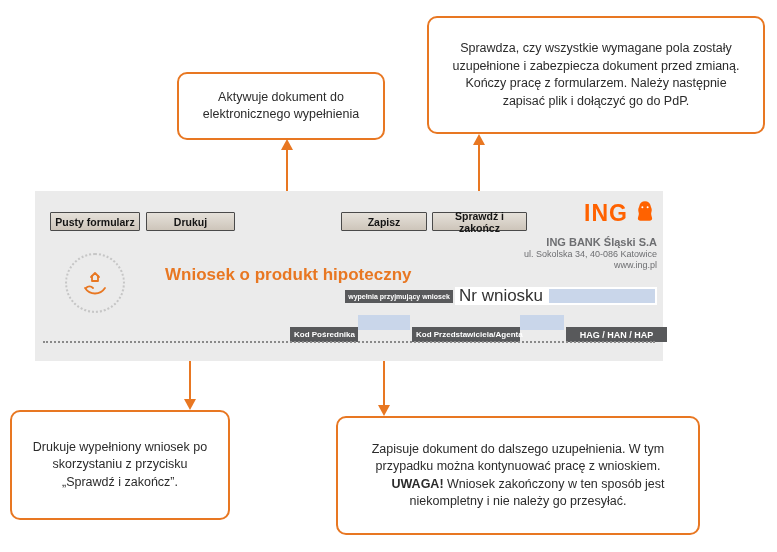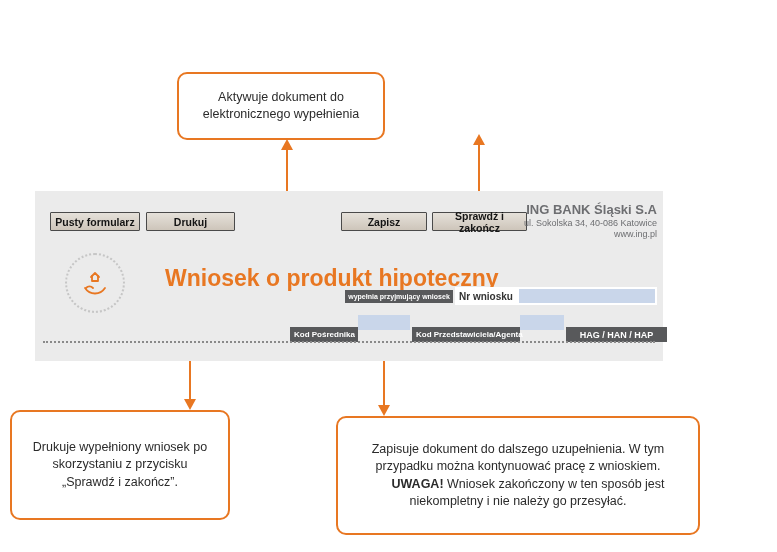--- a/index.html
+++ b/index.html
@@ -35,54 +35,57 @@
   }
   .b1 { left:15px;  width:90px; }
   .b2 { left:111px; width:89px; }
   .b3 { left:205px; width:95px; }
   .b4 { left:306px; width:86px; }
   .b5 { left:397px; width:95px; }
 
   .bank { position:absolute; right:6px; top:8px; text-align:right; }
   .logo-row { display:flex; align-items:center; justify-content:flex-end; gap:5px; }
   .logo-text { color:#ff6200; font-size:23px; font-weight:bold; letter-spacing:1px; line-height:1; }
-  .bank-name { font-size:13px; font-weight:bold; color:#6d6e71; margin-top:3px; }
+  .bank-name { font-size:11px; font-weight:bold; color:#6d6e71; margin-top:9px; }
   .bank-line { font-size:9px; color:#6d6e71; margin-top:1px; }
 
   .icon-circle {
     position:absolute; left:30px; top:62px; width:60px; height:60px; border-radius:50%;
     border:2px dotted #c6c6c6; display:flex; align-items:center; justify-content:center; background:transparent;
   }
-  .form-title { position:absolute; left:130px; top:74px; font-size:23px; font-weight:bold; color:#e87722; }
+  .form-title { position:absolute; left:130px; top:74px; font-size:17px; font-weight:bold; color:#e87722; }
 
   .dlabel {
     position:absolute; background:#58595b; color:#ffffff; font-weight:bold;
     display:flex; align-items:center; padding:0 4px; white-space:nowrap;
   }
   .lbl-filledby { left:310px; top:99px; width:108px; height:13px; font-size:7px; justify-content:center; }
   .nr-strip { position:absolute; left:420px; top:96px; width:202px; height:18px; background:#ffffff;
     display:flex; align-items:center; }
-  .nr-label { font-size:10px; font-weight:bold; color:#333333; padding:0 6px 0 4px; white-space:nowrap; }
+  .nr-label { font-size:17px; font-weight:normal; color:#333333; padding:0 6px 0 4px; white-space:nowrap; }
   .nr-field { flex:1; height:14px; background:#c9d6ea; margin-right:2px; }
 
   .row2 { top:124px; height:15px;margin-top:12px; }
   .lbl-posrednik { left:255px; width:68px;  font-size:8px; }
   .lbl-agent     { left:377px; width:108px; font-size:8px; }
   .lbl-branch    { left:531px; width:101px;  font-size:9px; justify-content:center; }
   .bfield { position:absolute; background:#c9d6ea; }
   .f-posrednik { left:323px; top:124px; width:52px; height:15px; }
   .f-agent     { left:485px; top:124px; width:44px; height:15px; }
 
   .dotted { position:absolute; left:8px; top:150px; width:612px; border-top:2px dotted #8a8a8a; }
 </style>
 </head>
 <body>
 
 <div class="canvas">
 
+  <div class="callout co-check">
+    <span>Sprawdza, czy wszystkie wymagane pola zostały uzupełnione i zabezpiecza dokument przed zmianą. Kończy pracę z formularzem. Należy następnie zapisać plik i dołączyć go do PdP.</span>
+  </div>
 
   <div class="callout co-fill">
     <span>Aktywuje dokument do elektronicznego wypełnienia</span>
   </div>
 
   <div class="callout co-print">
     <span>Drukuje wypełniony wniosek po skorzystaniu z przycisku „Sprawdź i zakończ”.</span>
   </div>
 
   <div class="callout co-save">
@@ -102,20 +105,30 @@
   <div class="ahead-down" style="left:378px; top:405px;"></div>
 
   <div class="form">
 
     <button class="btn b1">Pusty formularz</button>
     <button class="btn b2">Drukuj</button>
     <button class="btn b4">Zapisz</button>
     <button class="btn b5">Sprawdź i zakończ</button>
 
     <div class="bank">
+      <div class="logo-row">
+        <span class="logo-text">ING</span>
+        <span>
+          <svg width="24" height="24" viewBox="0 0 32 32">
+            <path fill="#ff6200" d="M16 3c4 0 7 2.5 7.5 6 .3 2 1.5 3 1.5 5.5 0 2-.8 3.3-.8 5.2 0 2.6 1.3 4.3 1.3 6.3 0 1.7-1.4 3-3.2 3H9.7C7.9 29 6.5 27.7 6.5 26c0-2 1.3-3.7 1.3-6.3 0-1.9-.8-3.2-.8-5.2 0-2.5 1.2-3.5 1.5-5.5C9 5.5 12 3 16 3z"></path>
+            <circle cx="12.5" cy="11" r="1.3" fill="#ffffff"></circle>
+            <circle cx="19.5" cy="11" r="1.3" fill="#ffffff"></circle>
+          </svg>
+        </span>
+      </div>
       <div class="bank-name">ING BANK Śląski S.A</div>
       <div class="bank-line">ul. Sokolska 34, 40-086 Katowice</div>
       <div class="bank-line">www.ing.pl</div>
     </div>
 
     <div class="icon-circle">
       <svg width="36" height="36" viewBox="0 0 36 36" fill="none" stroke="#e87722" stroke-width="1.8" stroke-linecap="round" stroke-linejoin="round">
         <path d="M14 12 l4 -4 4 4"></path>
         <path d="M15 11 v5 h6 v-5"></path>
         <path d="M8 23 c3 4.5 7 5.5 10 5.5 s7 -1 10 -5.5"></path>

